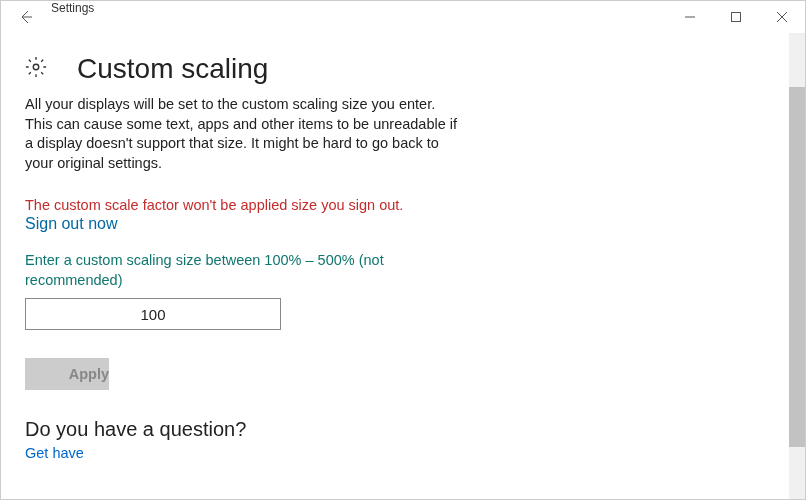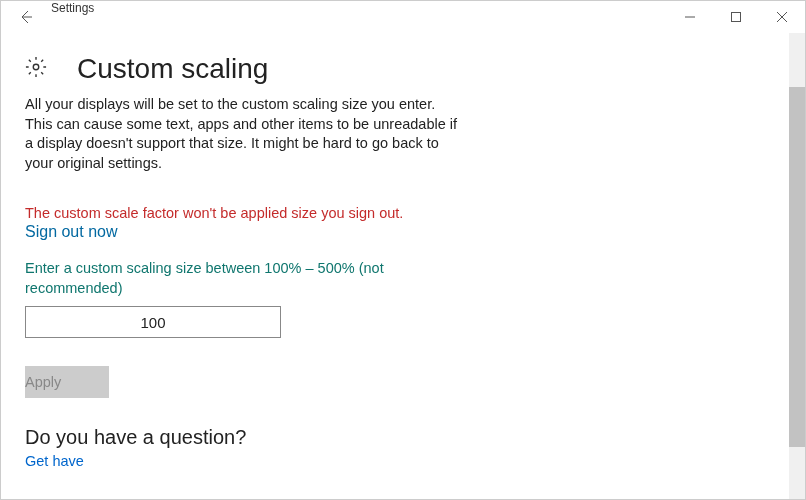--- a/index.html
+++ b/index.html
@@ -82,21 +82,21 @@
     .page-title {
       font-size: 28px;
       font-weight: 400;
       color: #222;
     }
     .description {
       font-size: 14.5px;
       color: #222;
       max-width: 440px;
       line-height: 1.35;
-      margin-bottom: 32px;
+      margin-bottom: 24px;
     }
     .warning {
       font-size: 14.5px;
       color: #c42b2b;
       margin-bottom: 2px;
     }
     .link {
       font-size: 16px;
       color: #0369a1;
       display: inline-block;
@@ -124,23 +124,24 @@
       text-align: center;
     }
     .apply-btn {
       width: 84px;
       height: 32px;
       background: #cccccc;
       border: none;
       font-size: 14.5px;
       color: #888;
       font-family: inherit;
-      text-align: left;
+      text-align: right;
       display: block;
       margin-bottom: 28px;
+      font-weight: bold;
     }
     .question-heading {
       font-size: 20px;
       font-weight: 400;
       color: #222;
       margin-bottom: 3px;
     }
     .help-link {
       font-size: 14.5px;
       color: #0066cc;

